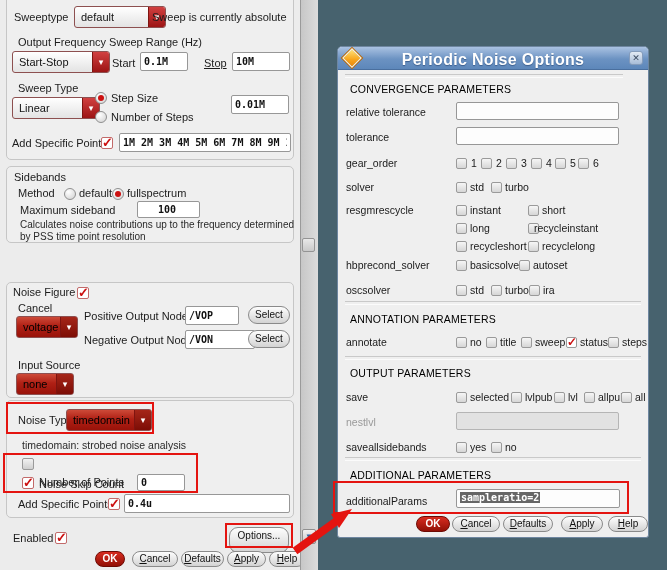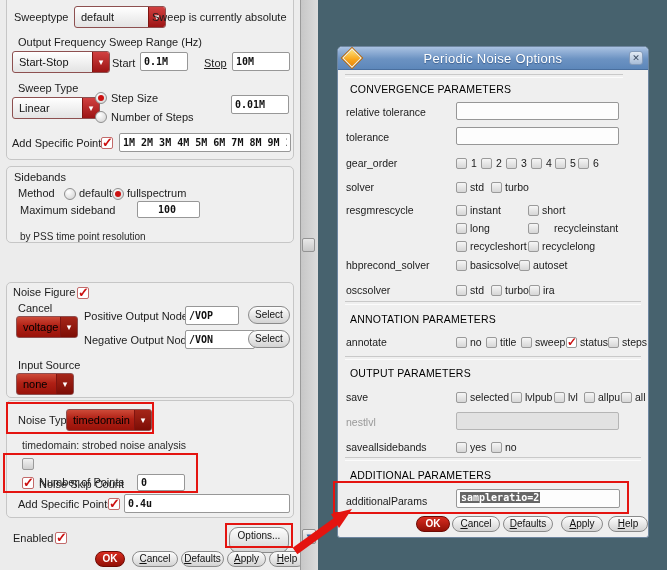--- a/index.html
+++ b/index.html
@@ -48,21 +48,21 @@
   #sb-thumb{position:absolute;left:302px;top:238px;width:13px;height:14px;background:linear-gradient(#e8e8e8,#c9c9c9);
             border:1px solid #949494;border-radius:2px;box-sizing:border-box;}
   #sb-down{position:absolute;left:302px;top:529px;width:14px;height:15px;background:linear-gradient(#f2f2f2,#c8c8c8);
            border:1px solid #909090;border-radius:2px;box-sizing:border-box;color:#3465a4;font-size:8px;
            text-align:center;line-height:13px;}
   
   #dialog{position:absolute;left:337px;top:46px;width:312px;height:492px;background:#efefef;
           border:1px solid #6e86a0;border-radius:5px 5px 3px 3px;box-sizing:border-box;}
   #dlg-titlebar{position:absolute;left:0;top:0;right:0;height:22px;border-radius:4px 4px 0 0;
           background:linear-gradient(#aac2e2,#6b92c2 55%,#5d87ba);border-bottom:1px solid #4a6f9e;}
-  #dlg-title{position:absolute;left:0;right:0;top:4px;text-align:center;font-size:13px;font-weight:normal;
+  #dlg-title{position:absolute;left:0;right:0;top:4px;text-align:center;font-size:16px;font-weight:bold;
           color:#ffffff;letter-spacing:.3px;text-shadow:0 1px 1px #3c5f8e;}
   #dlg-icon{position:absolute;left:7px;top:4px;width:12px;height:12px;transform:rotate(45deg);
           background:linear-gradient(135deg,#ffe27a,#f7a41b 60%,#e8860a);border:1px solid #fff8e0;
           box-shadow:0 0 0 1px #b5650a;}
   #dlg-close{position:absolute;right:5px;top:4px;width:14px;height:14px;box-sizing:border-box;
           background:linear-gradient(#e2eaf4,#a8bdd8);border:1px solid #859cbb;border-radius:3px;
           font-size:9px;color:#3a4a60;text-align:center;line-height:12px;}
   .groove{position:absolute;height:2px;border-top:1px solid #c9c9c9;border-bottom:1px solid #fbfbfb;}
   .dhdr{position:absolute;font-size:10.5px;color:#000;letter-spacing:.2px;white-space:nowrap;}
   .dlbl{position:absolute;font-size:10.5px;color:#1a1a1a;white-space:nowrap;}
@@ -110,20 +110,21 @@
 
     <div class="grp" style="left:6px;top:166px;width:288px;height:77px;"></div>
     <span class="lbl" style="left:14px;top:171px;">Sidebands</span>
     <span class="lbl" style="left:18px;top:187px;">Method</span>
     <span class="radio" style="left:64px;top:188px;"></span>
     <span class="lbl" style="left:79px;top:187px;">default</span>
     <span class="radio on" style="left:112px;top:188px;"></span>
     <span class="lbl" style="left:127px;top:187px;">fullspectrum</span>
     <span class="lbl" style="left:20px;top:204px;">Maximum sideband</span>
     <input class="tin" style="left: 137px; top: 201px; width: 63px; height: 17px; padding-left: 20px;" value="100">
+    <span class="lbl sm" style="left:20px;top:219px;">Calculates noise contributions up to the frequency determined</span>
     <span class="lbl sm" style="left:20px;top:231px;">by PSS time point resolution</span>
 
     <div class="grp" style="left:6px;top:282px;width:288px;height:116px;"></div>
     <span class="lbl" style="left:13px;top:286px;">Noise Figure</span>
     <span class="cb on" style="left:77px;top:287px;"></span>
     <span class="lbl" style="left:18px;top:302px;">Cancel</span>
     <div class="combo red" style="left:16px;top:316px;width:62px;">
       <span class="ctxt">voltage</span>
       <span class="carr">▾</span>
     </div>
@@ -205,21 +206,21 @@
     <span class="dlbl" style="left:167px;top:134px;">turbo</span>
 
     <span class="dlbl" style="left:8px;top:157px;">resgmrescycle</span>
     <span class="dcb" style="left:118px;top:158px;"></span>
     <span class="dlbl" style="left:132px;top:157px;">instant</span>
     <span class="dcb" style="left:190px;top:158px;"></span>
     <span class="dlbl" style="left:204px;top:157px;">short</span>
     <span class="dcb" style="left:118px;top:176px;"></span>
     <span class="dlbl" style="left:132px;top:175px;">long</span>
     <span class="dcb" style="left:190px;top:176px;"></span>
-    <span class="dlbl" style="left:216px;top:175px;">recycleinstant</span>
+    <span class="dlbl" style="left:196px;top:175px;">recycleinstant</span>
     <span class="dcb" style="left:118px;top:194px;"></span>
     <span class="dlbl" style="left:132px;top:193px;">recycleshort</span>
     <span class="dcb" style="left:190px;top:194px;"></span>
     <span class="dlbl" style="left:204px;top:193px;">recyclelong</span>
 
     <span class="dlbl" style="left:8px;top:212px;">hbprecond_solver</span>
     <span class="dcb" style="left:118px;top:213px;"></span>
     <span class="dlbl" style="left:132px;top:212px;">basicsolver</span>
     <span class="dcb" style="left:181px;top:213px;"></span>
     <span class="dlbl" style="left:195px;top:212px;">autoset</span>

